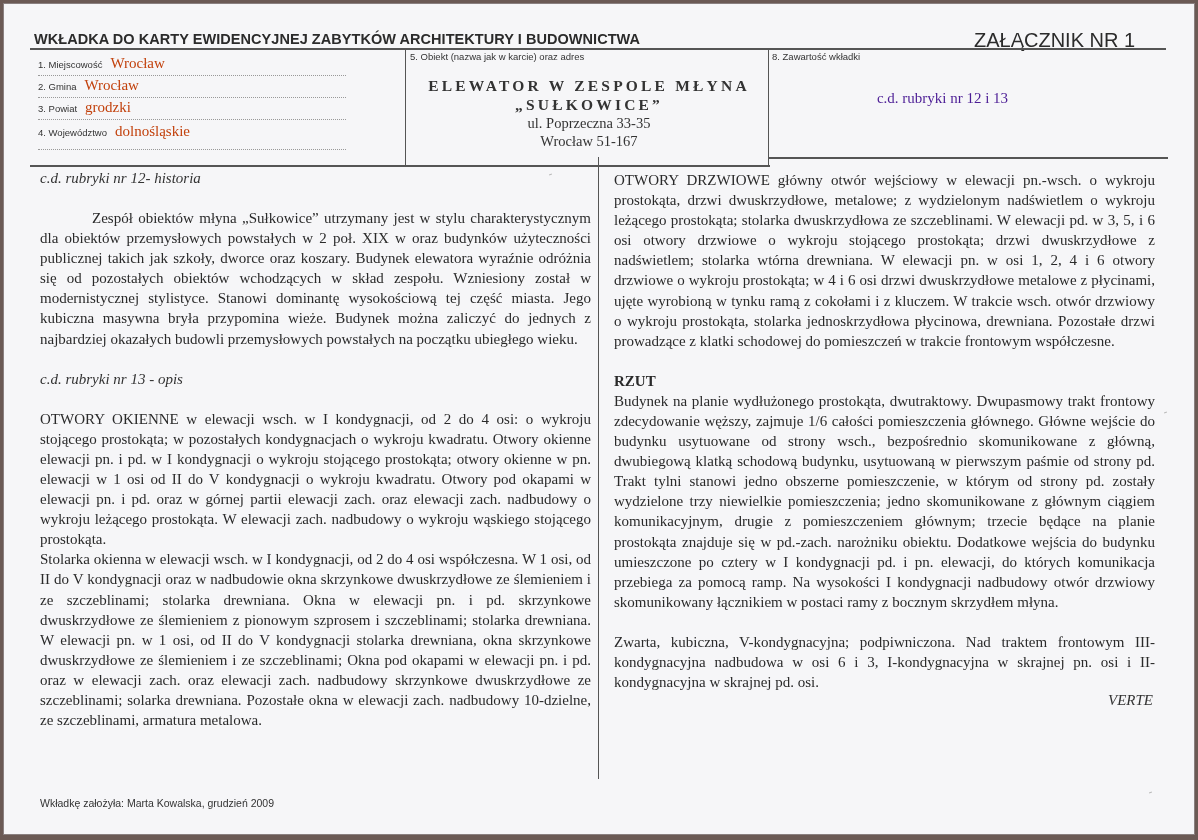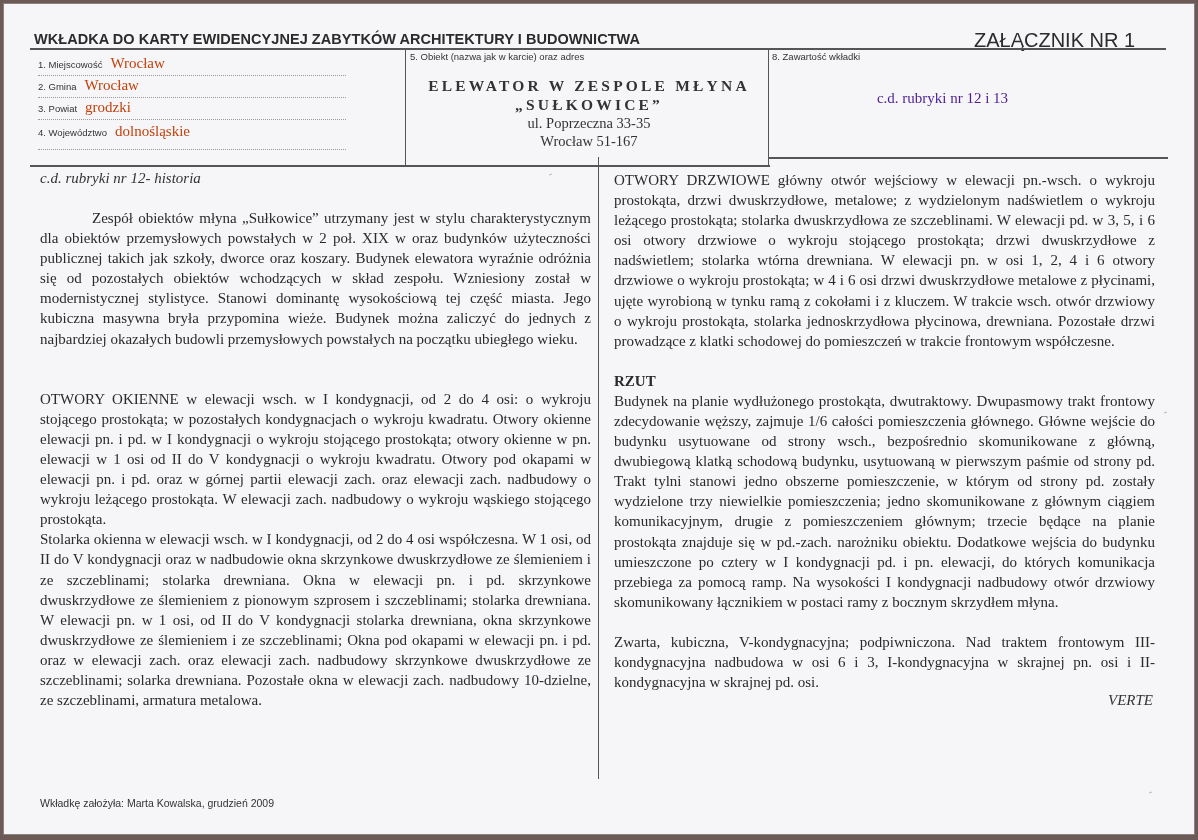--- a/index.html
+++ b/index.html
@@ -190,20 +190,21 @@
   <div class="cell-label" style="left:768px; top:47px;">8. Zawartość wkładki</div>
   <div class="contents-value">c.d. rubryki nr 12 i 13</div>
 
   <div class="vr" style="left:594px; top:153px; height:622px;"></div>
 
   <div class="col-left">
     <div class="section-head-italic">c.d. rubryki nr 12- historia</div>
     <div style="height:20px;"></div>
     <p class="para indent">Zespół obiektów młyna „Sułkowice” utrzymany jest w stylu charakterystycznym dla obiektów przemysłowych powstałych w 2 poł. XIX w oraz budynków użyteczności publicznej takich jak szkoły, dworce oraz koszary. Budynek elewatora wyraźnie odróżnia się od pozostałych obiektów wchodzących w skład zespołu. Wzniesiony został w modernistycznej stylistyce. Stanowi dominantę wysokościową tej część miasta. Jego kubiczna masywna bryła przypomina wieże. Budynek można zaliczyć do jednych z najbardziej okazałych budowli przemysłowych powstałych na początku ubiegłego wieku.</p>
     <div style="height:20px;"></div>
+    <div class="section-head-italic">c.d. rubryki nr 13 - opis</div>
     <div style="height:20px;"></div>
     <p class="para">OTWORY OKIENNE w elewacji wsch. w I kondygnacji, od 2 do 4 osi: o wykroju stojącego prostokąta; w pozostałych kondygnacjach o wykroju kwadratu. Otwory okienne elewacji pn. i pd. w I kondygnacji o wykroju stojącego prostokąta; otwory okienne w pn. elewacji w 1 osi od II do V kondygnacji o wykroju kwadratu. Otwory pod okapami w elewacji pn. i pd. oraz w górnej partii elewacji zach. oraz elewacji zach. nadbudowy o wykroju leżącego prostokąta. W elewacji zach. nadbudowy o wykroju wąskiego stojącego prostokąta.</p>
     <p class="para">Stolarka okienna w elewacji wsch. w I kondygnacji, od 2 do 4 osi współczesna. W 1 osi, od II do V kondygnacji oraz w nadbudowie okna skrzynkowe dwuskrzydłowe ze ślemieniem i ze szczeblinami; stolarka drewniana. Okna w elewacji pn. i pd. skrzynkowe dwuskrzydłowe ze ślemieniem z pionowym szprosem i szczeblinami; stolarka drewniana. W elewacji pn. w 1 osi, od II do V kondygnacji stolarka drewniana, okna skrzynkowe dwuskrzydłowe ze ślemieniem i ze szczeblinami; Okna pod okapami w elewacji pn. i pd. oraz w elewacji zach. oraz elewacji zach. nadbudowy skrzynkowe dwuskrzydłowe ze szczeblinami; solarka drewniana. Pozostałe okna w elewacji zach. nadbudowy 10-dzielne, ze szczeblinami, armatura metalowa.</p>
   </div>
 
   <div class="col-right">
     <p class="para">OTWORY DRZWIOWE główny otwór wejściowy w elewacji pn.-wsch. o wykroju prostokąta, drzwi dwuskrzydłowe, metalowe; z wydzielonym nadświetlem o wykroju leżącego prostokąta; stolarka dwuskrzydłowa ze szczeblinami. W elewacji pd. w 3, 5, i 6 osi otwory drzwiowe o wykroju stojącego prostokąta; drzwi dwuskrzydłowe z nadświetlem; stolarka wtórna drewniana. W elewacji pn. w osi 1, 2, 4 i 6 otwory drzwiowe o wykroju prostokąta; w 4 i 6 osi drzwi dwuskrzydłowe metalowe z płycinami, ujęte wyrobioną w tynku ramą z cokołami i z kluczem. W trakcie wsch. otwór drzwiowy o wykroju prostokąta, stolarka jednoskrzydłowa płycinowa, drewniana. Pozostałe drzwi prowadzące z klatki schodowej do pomieszczeń w trakcie frontowym współczesne.</p>
     <div style="height:20px;"></div>
     <div class="bold-head">RZUT</div>
     <p class="para">Budynek na planie wydłużonego prostokąta, dwutraktowy. Dwupasmowy trakt frontowy zdecydowanie węższy, zajmuje 1/6 całości pomieszczenia głównego. Główne wejście do budynku usytuowane od strony wsch., bezpośrednio skomunikowane z główną, dwubiegową klatką schodową budynku, usytuowaną w pierwszym paśmie od strony pd. Trakt tylni stanowi jedno obszerne pomieszczenie, w którym od strony pd. zostały wydzielone trzy niewielkie pomieszczenia; jedno skomunikowane z głównym ciągiem komunikacyjnym, drugie z pomieszczeniem głównym; trzecie będące na planie prostokąta znajduje się w pd.-zach. narożniku obiektu. Dodatkowe wejścia do budynku umieszczone po cztery w I kondygnacji pd. i pn. elewacji, do których komunikacja przebiega za pomocą ramp. Na wysokości I kondygnacji nadbudowy otwór drzwiowy skomunikowany łącznikiem w postaci ramy z bocznym skrzydłem młyna.</p>

